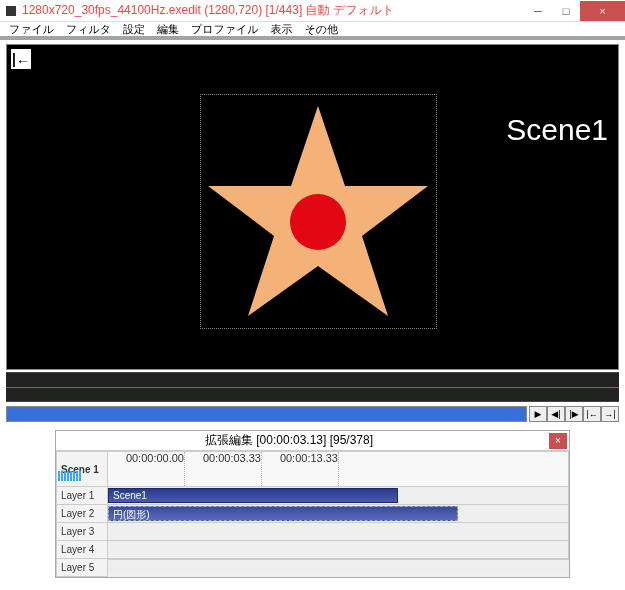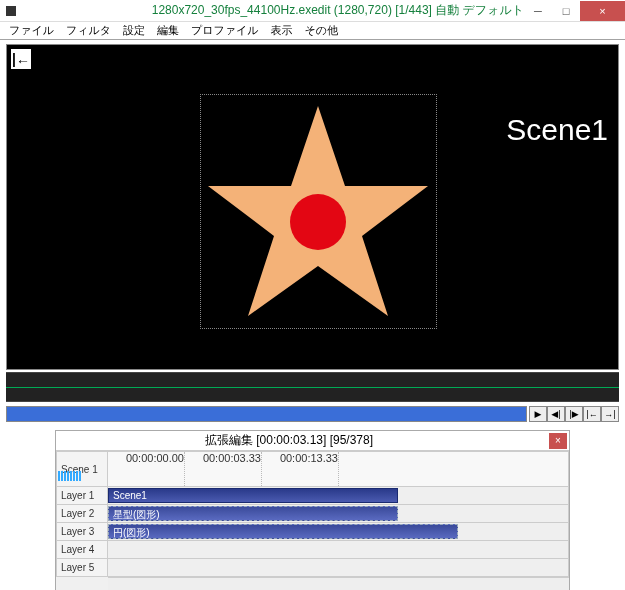--- a/index.html
+++ b/index.html
@@ -1,44 +1,44 @@
 <!DOCTYPE html>
 <html><head>
 <meta charset="utf-8">
 <style>
 * { margin: 0; padding: 0; box-sizing: border-box; font-family: "MS PGothic", sans-serif; font-size: 11px; }
 body { background: #fff; width: 625px; }
 .titlebar { height: 22px; background: #fff; display: flex; align-items: center; border-bottom: 1px solid #ddd; }
 .titlebar .app-icon { width: 10px; height: 10px; background: #333; margin: 0 6px; }
-.titlebar .title { flex: 1; text-align: right; color: #15803d; font-size: 12px; }
+.titlebar .title { flex: 1; text-align: left; color: #ef4444; font-size: 12px; }
 .win-btns { display: flex; }
 .win-btns div { width: 28px; height: 20px; display: flex; align-items: center; justify-content: center; color: #444; }
 .win-btns .close { background: #c8504f; color: #fff; width: 45px; }
-.menubar { height: 18px; display: flex; align-items: center; padding: 0 4px; gap: 2px; border-bottom: 1px solid #a3a3a3; }
+.menubar { height: 18px; display: flex; align-items: center; padding: 0 4px; gap: 2px; border-bottom: 4px solid #a3a3a3; }
 .menubar span { padding: 1px 5px; font-size: 11px; }
 .preview-wrap { background: #fff; padding: 4px 6px 2px 6px; }
 .preview { background: #000; height: 326px; position: relative; border: 1px solid #888; }
 .back-icon { position: absolute; top: 4px; left: 4px; width: 20px; height: 20px; background: #fff; display: flex; align-items: center; justify-content: center; color: #000; font-size: 14px; font-weight: bold; }
 .canvas-rect { position: absolute; top: 49px; left: 193px; width: 237px; height: 235px; border: 1px dotted #888; }
 .star-svg { position: absolute; top: 49px; left: 193px; }
 .scene-label { position: absolute; top: 68px; right: 10px; color: #fff; font-family: Arial, sans-serif; font-size: 30px; font-weight: normal; }
 .audio-strip { background: #222; height: 30px; margin: 0 6px; border-top: 1px solid #444; border-bottom: 1px solid #444; position: relative; }
 .audio-strip::after { content:""; position:absolute; top:50%; left:0; right:0; height:1px; background:#0a5; }
 .seekbar { display: flex; align-items: center; padding: 4px 6px 8px 6px; gap: 2px; }
 .seek-track { flex: 1; height: 16px; border: 1px solid #888; background: linear-gradient(#3a6ed8,#3a6ed8); position: relative; }
 .transport { display: flex; }
 .transport button { width: 18px; height: 16px; border: 1px solid #888; background: #eee; padding: 0; font-size: 9px; display: flex; align-items: center; justify-content: center; }
 .timeline-window { width: 515px; margin: 0 auto 8px auto; border: 1px solid #aaa; }
 .tl-title { height: 20px; background: #fff; display: flex; align-items: center; border-bottom: 1px solid #ccc; gap: 27px; }
 .tl-title .t { flex: 1; text-align: center; font-size: 12px; }
 .tl-title .x { width: 18px; height: 16px; background: #c8504f; color: #fff; display: flex; align-items: center; justify-content: center; margin-right: 2px; font-size: 10px;}
 .tl-body { display: flex; background: #f0f0f0; }
 .tl-labels { width: 52px; }
 .tl-label { height: 18px; border: 1px solid #ccc; border-top: none; display: flex; align-items: center; padding-left: 4px; background: #f4f4f4; font-size: 10px; color: #333; }
-.tl-label:first-child { border-top: 1px solid #ccc; font-weight: normal; }
+.tl-label:first-child { border-top: 1px solid #ccc; font-weight: bold; }
 .tl-tracks { flex: 1; position: relative; }
 .tl-ruler { height: 18px; border: 1px solid #ccc; border-left: none; background: #f8f8f8; display: flex; font-size: 9px; color: #333; overflow: hidden; position: relative; }
 .tl-ruler span { width: 77px; padding-left: 3px; border-right: 1px dotted #bbb; }
 .tl-lane { height: 18px; border: 1px solid #ccc; border-top: none; border-left: none; background: #efefef; position: relative; }
 .clip { position: absolute; top: 1px; bottom: 1px; left: 0; background: linear-gradient(#2a3a8a,#4a5ab0); color: #fff; padding: 1px 4px; font-size: 10px; border: 1px solid #1a2a70; overflow: hidden; white-space: nowrap; }
 .clip.dashed { border: 1px dashed #9ab; background: linear-gradient(#3a4a9a,#5a6ac0); }
 .vu { position: absolute; left: 2px; top: 20px; display: flex; gap: 1px; }
 .vu i { width: 2px; height: 10px; background: #3af; display: block; }
 .tl-scroll { height: 14px; background: #eee; border-top: 1px solid #ccc; }
 </style>
@@ -117,23 +117,20 @@
     <div class="tl-tracks">
       <div class="tl-ruler" style="height:36px;text-align:right;">
         <span>00:00:00.00</span>
         <span>00:00:03.33</span>
         <span>00:00:13.33</span>
       </div>
       <div class="tl-lane">
         <div class="clip" style="width:290px">Scene1</div>
       </div>
       <div class="tl-lane">
-        <div class="clip dashed" style="width:290px">星型(図形)</div>
-      </div>
-      <div class="tl-lane">
         <div class="clip dashed" style="width:350px">円(図形)</div>
       </div>
       <div class="tl-lane"></div>
       <div class="tl-lane"></div>
       <div class="tl-scroll"></div>
     </div>
   </div>
 </div>
 
 </body></html>

